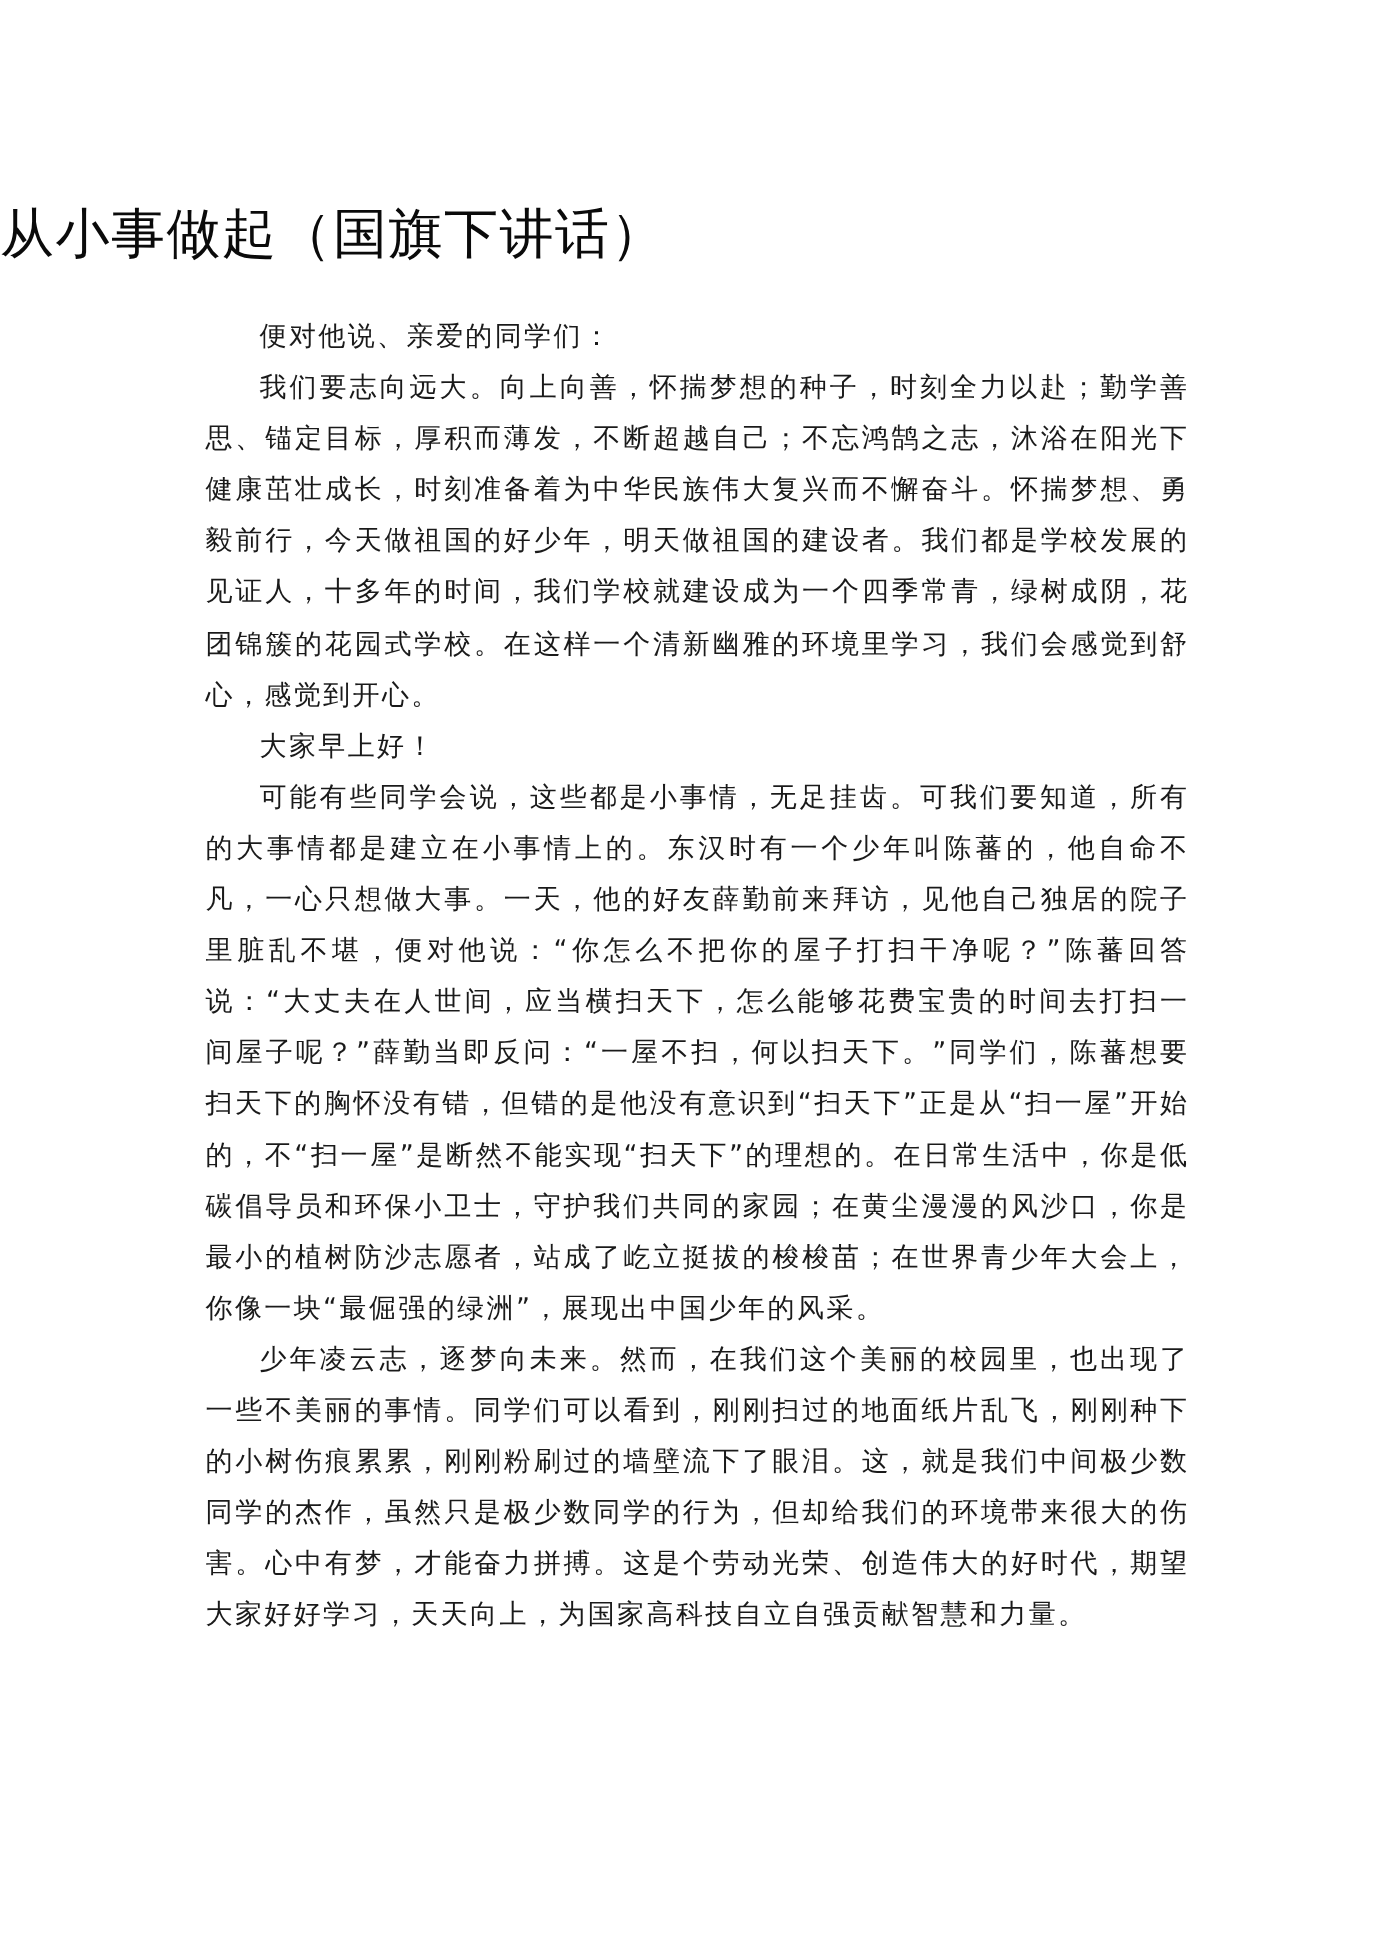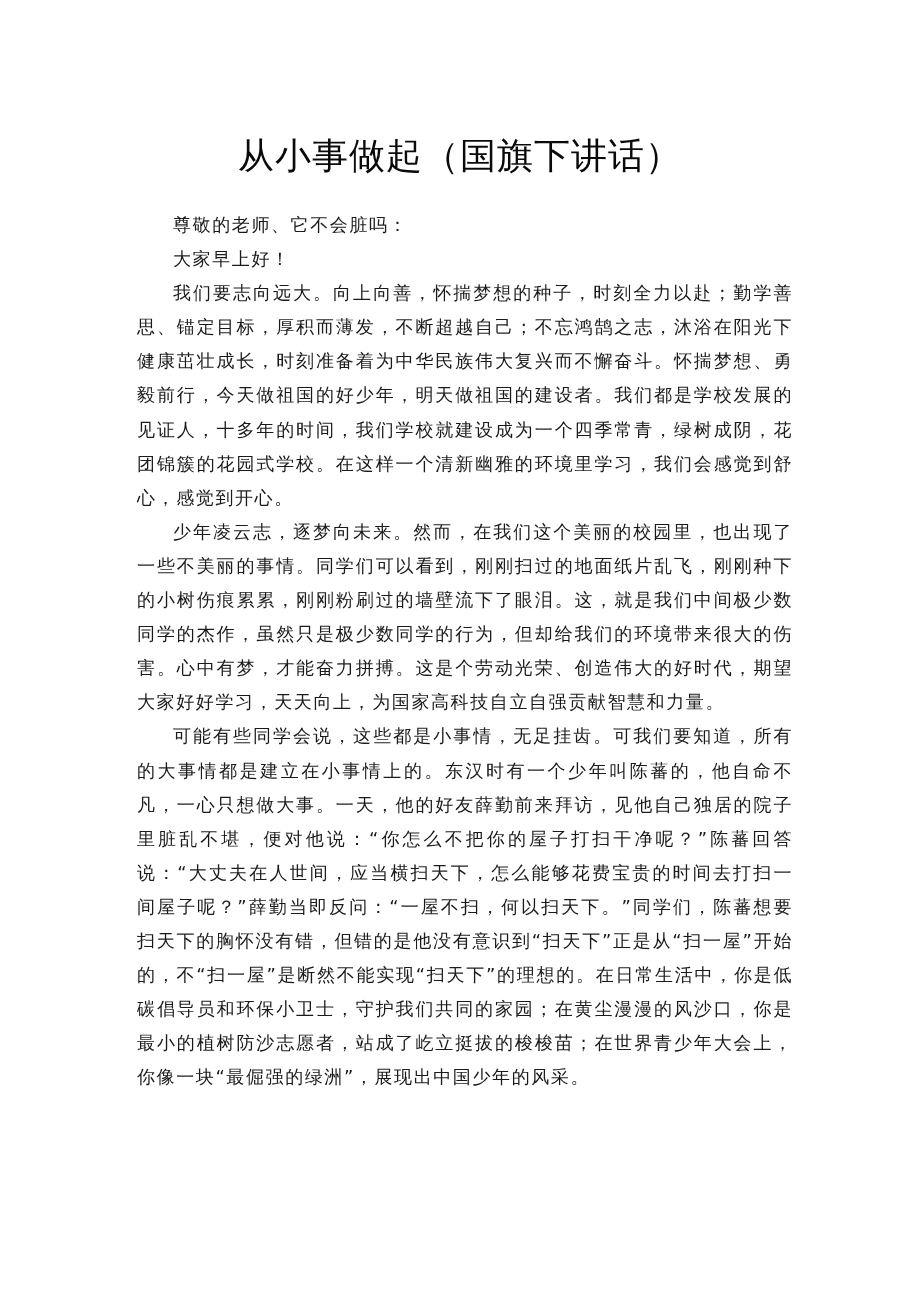--- a/index.html
+++ b/index.html
@@ -1,32 +1,32 @@
 <!DOCTYPE html>
 <html><head>
 <meta charset="utf-8">
 <style>
   html, body { margin: 0; padding: 0; background: #ffffff; }
   body { width: 920px; height: 1301px; position: relative; overflow: hidden;
          font-family: "DejaVu Serif", "Liberation Serif", serif; color: #111; }
   .page { position: absolute; left: 0; top: 0; width: 920px; height: 1301px; background: #fff; }
-  .title { position: absolute; left: 0; right: 0; top: 108px; text-align: center;
+  .title { position: absolute; left: 0; right: 0; top: 108px; 
            font-size: 36px; letter-spacing: 1px; color: #0a0a0a; font-weight: normal;
            font-family: "DejaVu Sans", "Liberation Sans", sans-serif; }
   .body { position: absolute; left: 137px; top: 208px; width: 656px; }
   .p { margin: 0; font-size: 18px; line-height: 34.1px; text-align: justify;
        text-align-last: left; letter-spacing: 1.6px; text-indent: 2em;
        font-family: "DejaVu Sans", "Liberation Sans", sans-serif; color: #1a1a1a; }
   .p.salutation, .p.greeting { text-indent: 2em; }
 </style>
 </head>
 <body>
 
 <div class="page">
   <h1 class="title">从小事做起（国旗下讲话）</h1>
   <div class="body">
-    <p class="p salutation">尊敬的老师、它不会脏吗：</p>
+    <p class="p salutation">便对他说、亲爱的同学们：</p>
+    <p class="p">我们要志向远大。向上向善，怀揣梦想的种子，时刻全力以赴；勤学善思、锚定目标，厚积而薄发，不断超越自己；不忘鸿鹄之志，沐浴在阳光下健康茁壮成长，时刻准备着为中华民族伟大复兴而不懈奋斗。怀揣梦想、勇毅前行，今天做祖国的好少年，明天做祖国的建设者。我们都是学校发展的见证人，十多年的时间，我们学校就建设成为一个四季常青，绿树成阴，花团锦簇的花园式学校。在这样一个清新幽雅的环境里学习，我们会感觉到舒心，感觉到开心。</p>
     <p class="p greeting">大家早上好！</p>
-    <p class="p">我们要志向远大。向上向善，怀揣梦想的种子，时刻全力以赴；勤学善思、锚定目标，厚积而薄发，不断超越自己；不忘鸿鹄之志，沐浴在阳光下健康茁壮成长，时刻准备着为中华民族伟大复兴而不懈奋斗。怀揣梦想、勇毅前行，今天做祖国的好少年，明天做祖国的建设者。我们都是学校发展的见证人，十多年的时间，我们学校就建设成为一个四季常青，绿树成阴，花团锦簇的花园式学校。在这样一个清新幽雅的环境里学习，我们会感觉到舒心，感觉到开心。</p>
+    <p class="p">可能有些同学会说，这些都是小事情，无足挂齿。可我们要知道，所有的大事情都是建立在小事情上的。东汉时有一个少年叫陈蕃的，他自命不凡，一心只想做大事。一天，他的好友薛勤前来拜访，见他自己独居的院子里脏乱不堪，便对他说：“你怎么不把你的屋子打扫干净呢？”陈蕃回答说：“大丈夫在人世间，应当横扫天下，怎么能够花费宝贵的时间去打扫一间屋子呢？”薛勤当即反问：“一屋不扫，何以扫天下。”同学们，陈蕃想要扫天下的胸怀没有错，但错的是他没有意识到“扫天下”正是从“扫一屋”开始的，不“扫一屋”是断然不能实现“扫天下”的理想的。在日常生活中，你是低碳倡导员和环保小卫士，守护我们共同的家园；在黄尘漫漫的风沙口，你是最小的植树防沙志愿者，站成了屹立挺拔的梭梭苗；在世界青少年大会上，你像一块“最倔强的绿洲”，展现出中国少年的风采。</p>
     <p class="p">少年凌云志，逐梦向未来。然而，在我们这个美丽的校园里，也出现了一些不美丽的事情。同学们可以看到，刚刚扫过的地面纸片乱飞，刚刚种下的小树伤痕累累，刚刚粉刷过的墙壁流下了眼泪。这，就是我们中间极少数同学的杰作，虽然只是极少数同学的行为，但却给我们的环境带来很大的伤害。心中有梦，才能奋力拼搏。这是个劳动光荣、创造伟大的好时代，期望大家好好学习，天天向上，为国家高科技自立自强贡献智慧和力量。</p>
-    <p class="p">可能有些同学会说，这些都是小事情，无足挂齿。可我们要知道，所有的大事情都是建立在小事情上的。东汉时有一个少年叫陈蕃的，他自命不凡，一心只想做大事。一天，他的好友薛勤前来拜访，见他自己独居的院子里脏乱不堪，便对他说：“你怎么不把你的屋子打扫干净呢？”陈蕃回答说：“大丈夫在人世间，应当横扫天下，怎么能够花费宝贵的时间去打扫一间屋子呢？”薛勤当即反问：“一屋不扫，何以扫天下。”同学们，陈蕃想要扫天下的胸怀没有错，但错的是他没有意识到“扫天下”正是从“扫一屋”开始的，不“扫一屋”是断然不能实现“扫天下”的理想的。在日常生活中，你是低碳倡导员和环保小卫士，守护我们共同的家园；在黄尘漫漫的风沙口，你是最小的植树防沙志愿者，站成了屹立挺拔的梭梭苗；在世界青少年大会上，你像一块“最倔强的绿洲”，展现出中国少年的风采。</p>
   </div>
 </div>
 
 </body></html>

